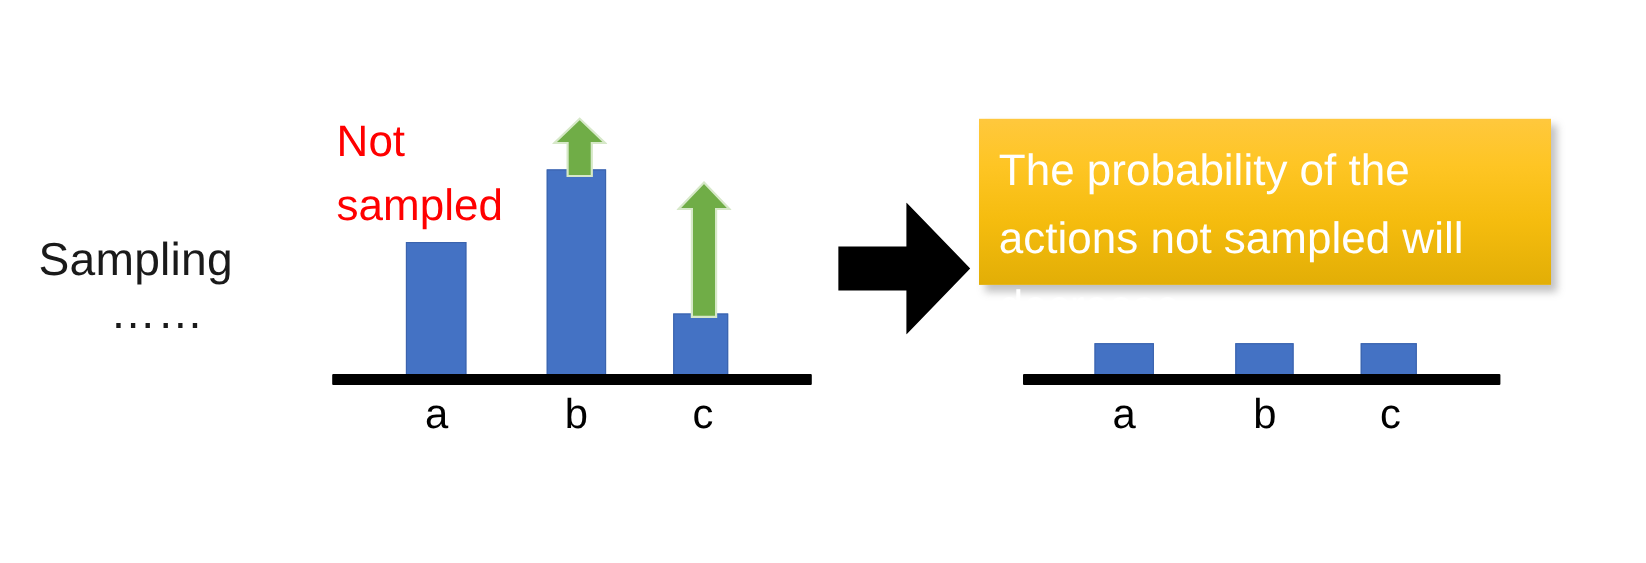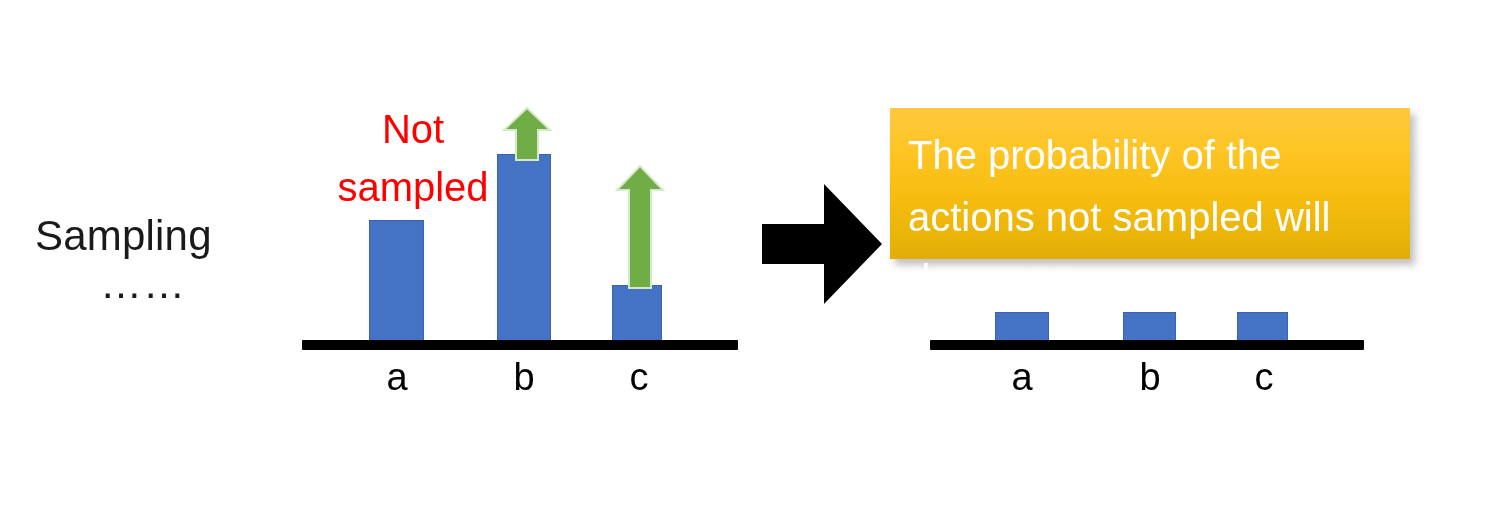--- a/index.html
+++ b/index.html
@@ -38,26 +38,25 @@
   #sampling-ellipsis {
     left: 100px;
     top: 260px;
     font-size: 42px;
     color: #1a1a1a;
     letter-spacing: 1px;
   }
 
   
   #not-sampled {
-    left: 318px;
+    left: 306px;
     top: 100px;
     width: 190px;
     font-size: 40px;
     color: #ff0000;
-    text-align: center;
     white-space: normal;
     line-height: 1.45;
   }
 
   
   .panel {
     position: absolute;
   }
   .axis-line {
     position: absolute;

